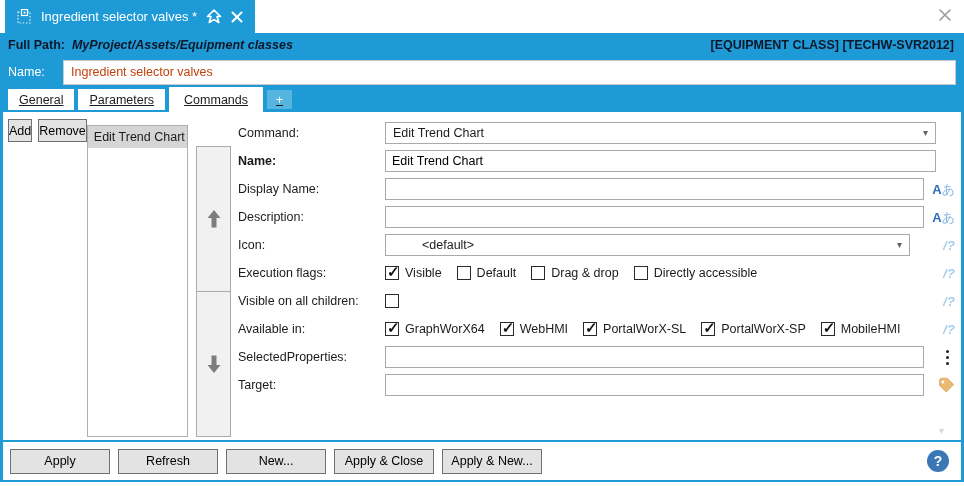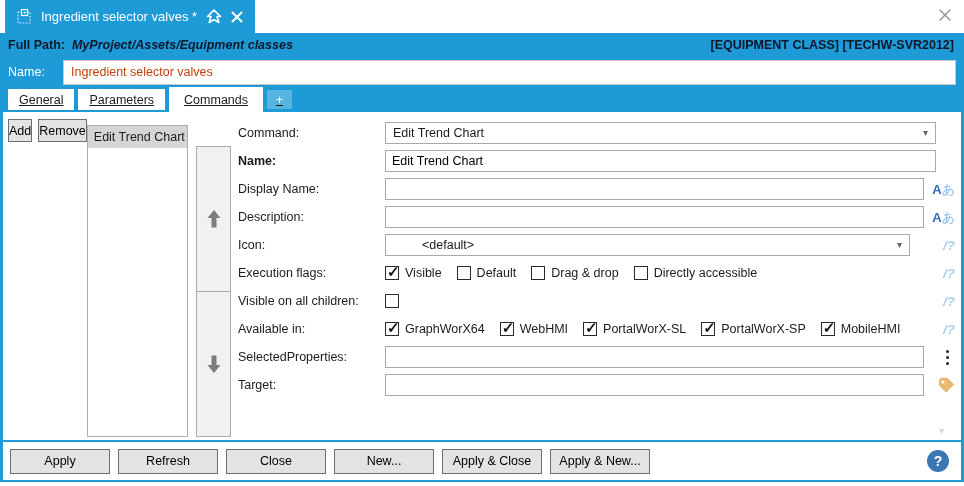--- a/index.html
+++ b/index.html
@@ -314,18 +314,17 @@
       </span>
     </div>
 
     <span class="faint-caret">▾</span>
   </div>
 </div>
 
 <div class="footer">
   <button class="btn">Apply</button>
   <button class="btn">Refresh</button>
-  <button class="btn">Close</button>
   <button class="btn">New...</button>
   <button class="btn">Apply &amp; Close</button>
   <button class="btn">Apply &amp; New...</button>
   <span class="help-circle">?</span>
 </div>
 
 </body></html>

